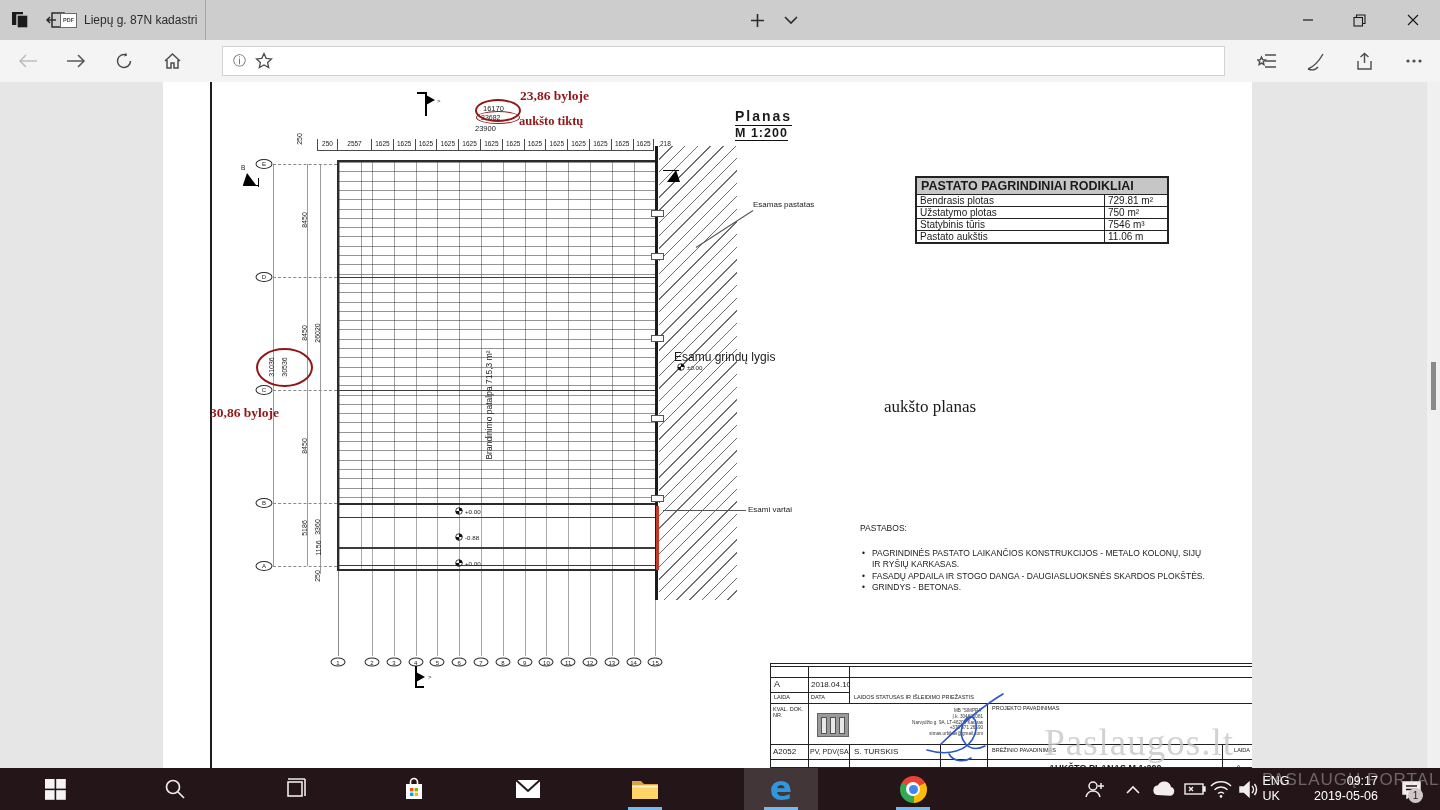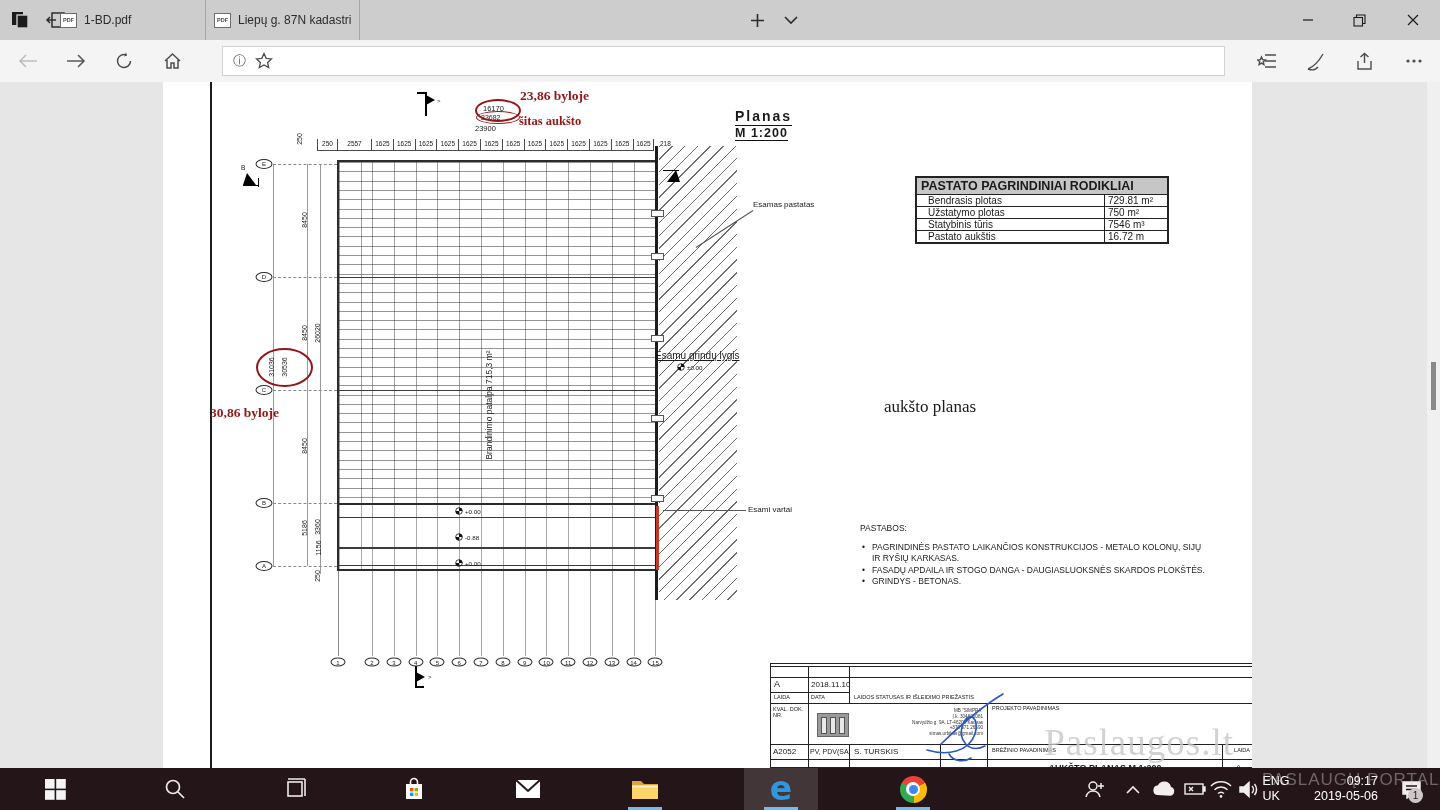--- a/index.html
+++ b/index.html
@@ -54,25 +54,25 @@
   #topDims span{display:block;border-left:1px solid #4a4a4a;font-size:6.5px;text-align:center;overflow:visible;line-height:10px}
   #topDims span:last-child{border-right:1px solid #4a4a4a}
   .lvl{position:absolute;display:flex;align-items:center;gap:2px;font-size:6.2px}
   .callout{position:absolute;font-size:8px;white-space:nowrap}
   .leader{position:absolute;border-top:1px solid #555;transform-origin:left center}
   
   #indtable{position:absolute;left:752px;top:94px;width:254px;border:2px solid #222;background:#fff}
   #indtable .hd{background:#c6c6c6;font-weight:bold;font-size:12.5px;padding:1px 4px;border-bottom:1px solid #222;white-space:nowrap}
   .indrow{display:flex;border-bottom:1px solid #222;font-size:10px}
   .indrow:last-child{border-bottom:none}
-  .indrow .l{width:188px;padding:0 11px;border-right:1px solid #222;white-space:nowrap}
+  .indrow .l{width:188px;padding:0 3px;border-right:1px solid #222;white-space:nowrap}
   .indrow .v{flex:1;padding:0 3px;white-space:nowrap}
   
   #notes{position:absolute;left:697px;top:441px;width:352px;font-size:8.5px;line-height:11.5px}
-  #notes .tl{margin-bottom:7px}
+  #notes .tl{margin-bottom:13px}
   #notes li{list-style:none;padding-left:12px;position:relative}
   #notes li::before{content:"•";position:absolute;left:2px}
   
   #tblock{position:absolute;left:607px;top:581px;width:483px;height:105px;border:1.5px solid #222;background:#fff}
   .tb{position:absolute;border-right:1px solid #222;border-bottom:1px solid #222;overflow:hidden;white-space:nowrap}
   .tb.nor{border-right:none}
   
   #wm1{position:absolute;right:18px;bottom:4px;font-family:"Liberation Serif",serif;font-size:37px;
       color:#c7c7c7;opacity:.8;letter-spacing:1px;pointer-events:none}
   #wm2{position:absolute;left:1262px;top:770px;font-size:17px;color:rgba(219,210,210,.42);
@@ -103,24 +103,20 @@
   </div>
   <div class="tab-tool" style="left:42px">
     <svg width="22" height="22" viewBox="0 0 22 22" fill="none" stroke="#2c2c2c" stroke-width="1.5">
         <rect x="7" y="4" width="12" height="14"></rect>
         <path d="M11 11 H2 M5 8 L2 11 L5 14"></path>
       </svg>
   </div>
   <div id="tabs">
       <div class="tab">
         <span class="pdficon">PDF</span>
-        <span class="tab-title">1-BD.pdf</span>
-      </div>
-      <div class="tab">
-        <span class="pdficon">PDF</span>
         <span class="tab-title">Liepų g. 87N kadastrinė byl</span>
       </div>
     </div>
   <div class="bar-btn" style="left:742px;width:30px">
     <svg width="15" height="15" viewBox="0 0 15 15" stroke="#2c2c2c" stroke-width="1.6">
         <path d="M7.5 1 V14 M1 7.5 H14"></path>
       </svg>
   </div>
   <div class="bar-btn" style="left:776px;width:30px">
     <svg width="14" height="9" viewBox="0 0 14 9" fill="none" stroke="#2c2c2c" stroke-width="1.6">
@@ -245,21 +241,21 @@
         <span style="width: 21.8px;">1625</span>
       </div>
     <span class="dtext" style="left:497px;top:58px;font-size:6.5px">218</span>
     <span class="vdim" style="left:136px;top:57px">250</span>
     <span class="dtext" style="left:312px;top:42px;font-size:7.5px">23900</span>
     <span class="dtext" style="left:318px;top:31.5px;font-size:7px">23682</span>
     <span class="dtext" style="left:320px;top:22px;font-size:7.5px">16170</span>
     <div class="redell" style="left:312px;top:17px;width:46px;height:23px"></div>
     <div class="redell" style="left:313px;top:29px;width:44px;height:13px;border-width:1.6px"></div>
     <span class="redtxt" style="left:357px;top:6px;font-size:13.5px">23,86 byloje</span>
-    <span class="redtxt" style="left:356px;top:32px;font-size:12.5px">šitas aukšto</span>
+    <span class="redtxt" style="left:356px;top:32px;font-size:12.5px">aukšto tiktų</span>
 
     <div class="dtext" style="left:572px;top:26px;font-size:14px;font-weight:bold;letter-spacing:2px;border-bottom:1.5px solid #111;padding-bottom:1px">Planas</div>
     <div class="dtext" style="left:572px;top:44px;font-size:12.5px;font-weight:bold;letter-spacing:1px;border-bottom:1.5px solid #111">M 1:200</div>
 
     <div class="hairv" style="left:110px;top:82px;height:402px"></div>
     <div class="hairv" style="left:144px;top:82px;height:402px"></div>
     <div class="hairv" style="left:157px;top:82px;height:410px"></div>
     <span class="vdim" style="left:141px;top:138px">8450</span>
     <span class="vdim" style="left:141px;top:251px">8450</span>
     <span class="vdim" style="left:141px;top:364px">8450</span>
@@ -270,21 +266,21 @@
     <span class="vdim" style="left:108px;top:285px">31036</span>
     <span class="vdim" style="left:121px;top:285px">30536</span>
     <span class="vdim" style="left:154px;top:494px">250</span>
     <div class="redell" style="left:93px;top:266px;width:57px;height:39px;border-width:2.4px"></div>
     <span class="redtxt" style="left:47px;top:323px;font-size:13.5px">30,86 byloje</span>
 
     <span class="vdim" style="left:326px;top:323px;font-size:8.5px">Brandinimo patalpa 715,3 m²</span>
 
     <span class="callout" style="left:590px;top:118px">Esamas pastatas</span>
     <div class="leader" style="left:533px;top:165px;width:68px;transform:rotate(-33deg)"></div>
-    <span class="callout" style="left:492px;top:268px;font-size:10px;text-decoration:underline">Esamu grindų lygis</span>
+    <span class="callout" style="left:511px;top:268px;font-size:12px;">Esamu grindų lygis</span>
     <div class="lvl" style="left:514px;top:281px">
       <svg width="8" height="8" viewBox="0 0 8 8">
           <circle cx="4" cy="4" r="3.3" fill="none" stroke="#111" stroke-width="0.8"></circle>
           <path d="M4 4 L4 0.7 A3.3 3.3 0 0 1 7.3 4 Z" fill="#111"></path>
           <path d="M4 4 L4 7.3 A3.3 3.3 0 0 1 0.7 4 Z" fill="#111"></path>
         </svg>
       <span>±0.00</span>
     </div>
     <span class="callout" style="left:585px;top:423px">Esami vartai</span>
     <div class="leader" style="left:500px;top:428px;width:83px"></div>
@@ -322,21 +318,21 @@
           <div class="indrow">
             <div class="l">Užstatymo plotas</div>
             <div class="v">750 m²</div>
           </div>
           <div class="indrow">
             <div class="l">Statybinis tūris</div>
             <div class="v">7546 m³</div>
           </div>
           <div class="indrow">
             <div class="l">Pastato aukštis</div>
-            <div class="v">16.72 m</div>
+            <div class="v">11.06 m</div>
           </div>
         </div>
     </div>
 
     <div class="dtext" style="left:721px;top:315px;font-family:'Liberation Serif',serif;font-size:17px">aukšto planas</div>
 
     <div id="notes">
       <div class="tl">PASTABOS:</div>
       <ul id="notes-list">
           <li>PAGRINDINĖS PASTATO LAIKANČIOS KONSTRUKCIJOS - METALO KOLONŲ, SIJŲ IR RYŠIŲ KARKASAS.</li>
@@ -344,21 +340,21 @@
           <li>GRINDYS - BETONAS.</li>
         </ul>
     </div>
 
     <div id="tblock">
       <div class="tb" style="left:0;top:0;width:483px;height:3px;border-right:none"></div>
       <div class="tb" style="left:0;top:3px;width:38px;height:11px"></div>
       <div class="tb" style="left:38px;top:3px;width:41px;height:11px"></div>
       <div class="tb nor" style="left:79px;top:3px;width:404px;height:11px"></div>
       <div class="tb" style="left:0;top:14px;width:38px;height:15px;font-size:9px;padding:1px 3px">A</div>
-      <div class="tb" style="left:38px;top:14px;width:41px;height:15px;font-size:8px;padding:2px 2px">2018.11.10</div>
+      <div class="tb" style="left:38px;top:14px;width:41px;height:15px;font-size:8px;padding:2px 2px">2018.04.10</div>
       <div class="tb" style="left:0;top:29px;width:38px;height:11px;font-size:5.5px;padding:1px 3px">LAIDA</div>
       <div class="tb" style="left:38px;top:29px;width:41px;height:11px;font-size:5.5px;padding:1px 2px">DATA</div>
       <div class="tb nor" style="left:79px;top:29px;width:404px;height:11px;font-size:5.5px;padding:1px 4px">LAIDOS STATUSAS IR IŠLEIDIMO PRIEŽASTIS</div>
       <div class="tb" style="left:0;top:40px;width:38px;height:41px;font-size:5.5px;padding:2px 2px;white-space:normal">KVAL. DOK. NR.</div>
       <div class="tb" style="left:38px;top:40px;width:179px;height:41px">
         <div style="position:absolute;left:8px;top:9px;width:32px;height:24px;border:1px solid #666;background:#9a9a9a">
           <div style="position:absolute;left:3px;top:3px;width:6px;height:17px;background:#e8e8e8;border:1px solid #555"></div>
           <div style="position:absolute;left:12px;top:3px;width:6px;height:17px;background:#e8e8e8;border:1px solid #555"></div>
           <div style="position:absolute;left:21px;top:3px;width:6px;height:17px;background:#e8e8e8;border:1px solid #555"></div>
         </div>

